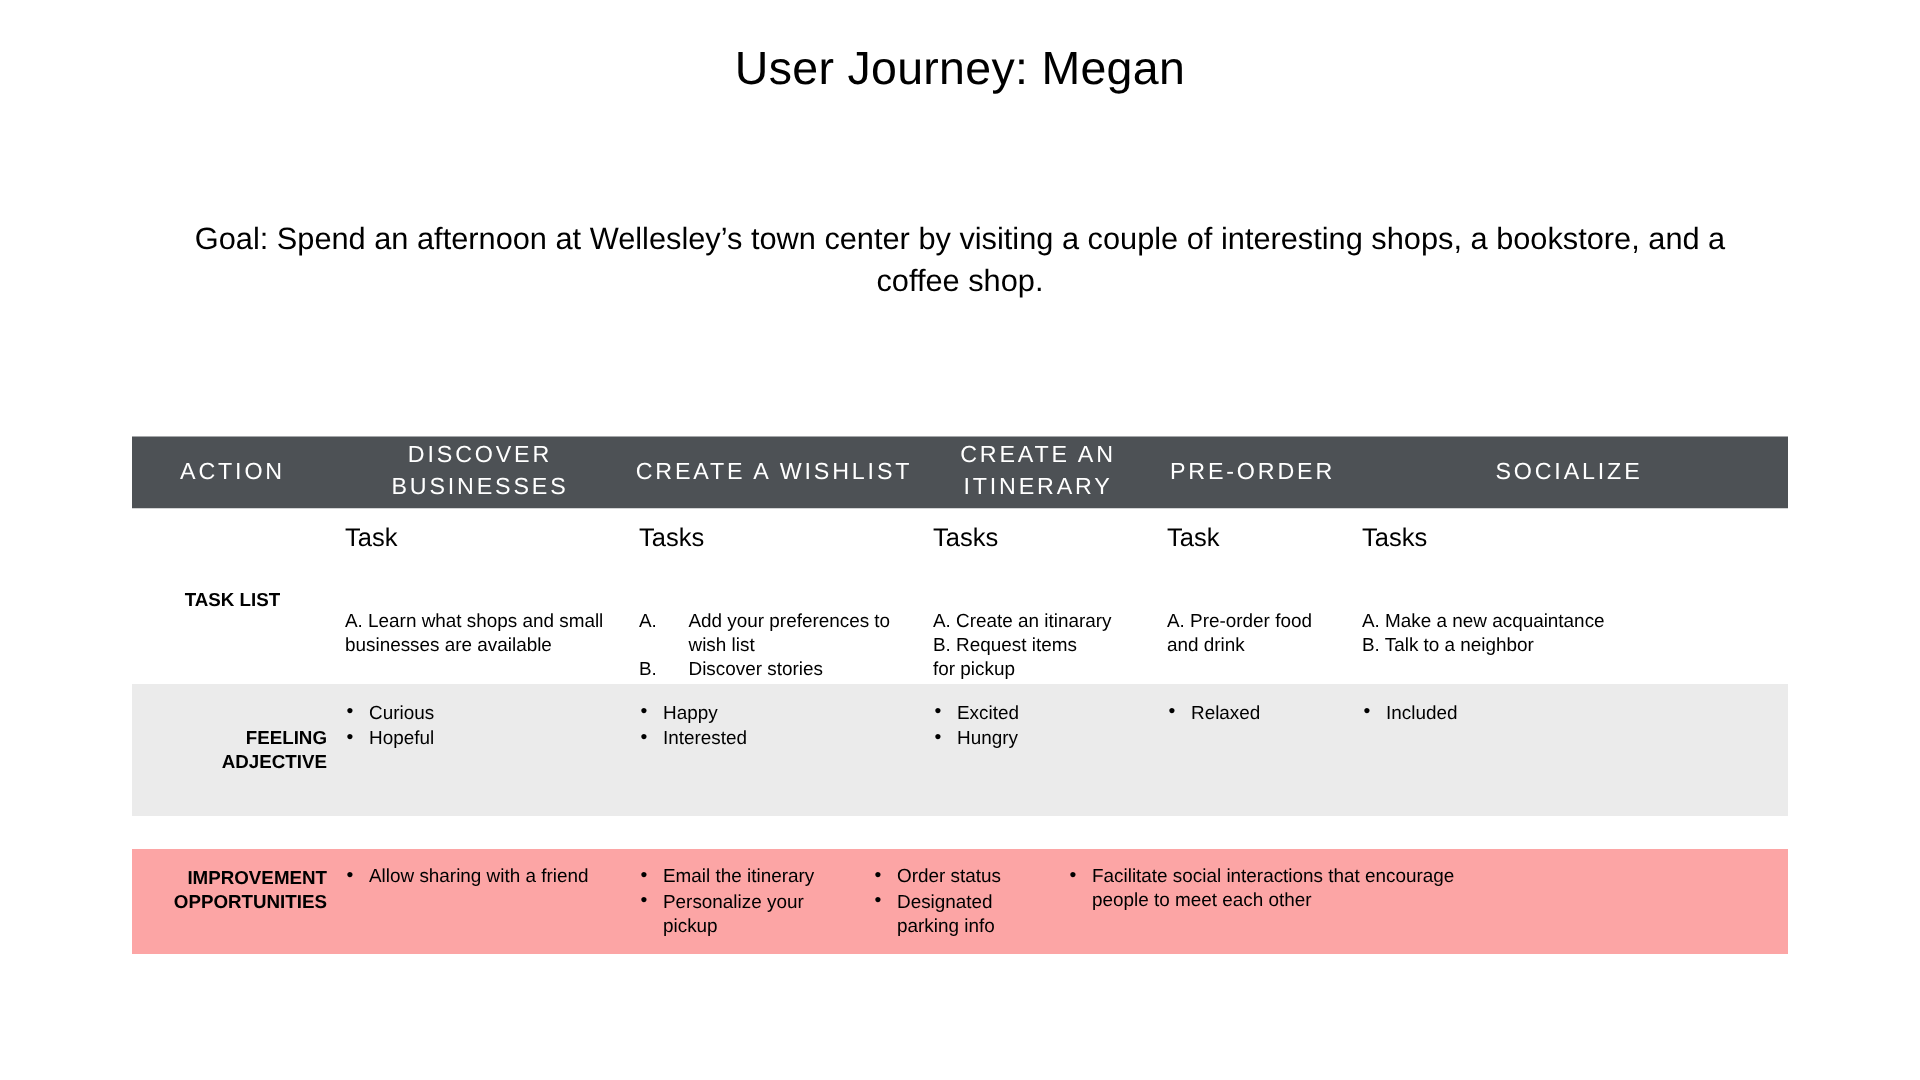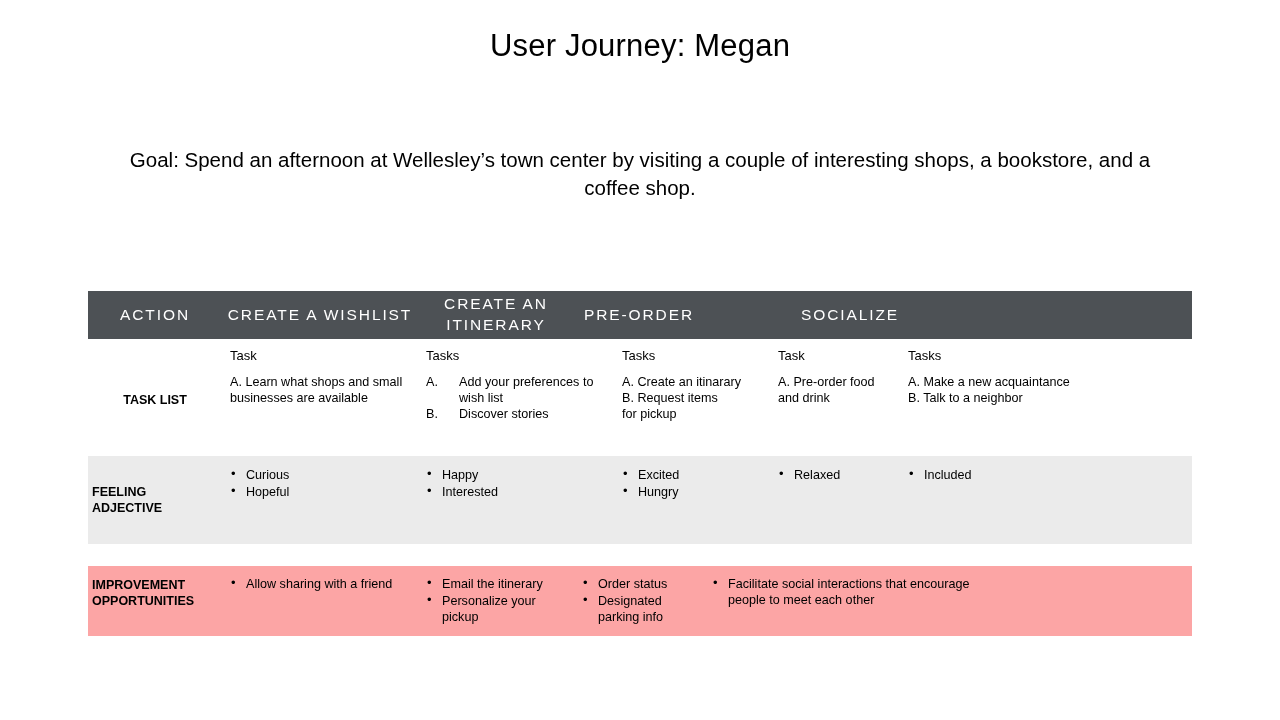--- a/index.html
+++ b/index.html
@@ -92,43 +92,43 @@
     line-height: 1.35;
     font-weight: 400;
     padding: 0 4px;
     box-sizing: border-box;
   }
 
   
   .row-label {
     font-size: 12.5px;
     font-weight: bold;
-    text-align: left;
+    text-align: right;
     line-height: 1.25;
     box-sizing: border-box;
     display: flex;
     align-items: center;
     justify-content: center;
     padding: 0 4px;
   }
   .row-tasklist .row-label { padding-top: 6px; }
   .row-feeling  .row-label { padding-top: 2px; }
   .row-improvement .row-label { align-items: flex-start; padding-top: 12px; }
 
   
   .bcell {
     font-size: 12.6px;
     line-height: 1.28;
     box-sizing: border-box;
     padding: 9px 8px 0 8px;
   }
 
   .cell-kicker {
-    font-size: 13px;
-    margin-bottom: 9px;
+    font-size: 17px;
+    margin-bottom: 36px;
   }
 
   .task-lines div { white-space: normal; }
 
   
   .lettered-hang {
     list-style: none;
     margin: 0;
     padding: 0;
   }
@@ -170,20 +170,21 @@
 <body>
 
 <div class="slide-title">User Journey: Megan</div>
 
 <div class="goal-statement">Goal: Spend an afternoon at Wellesley’s town center by visiting a couple of interesting shops, a bookstore, and a coffee shop.</div>
 
 <div class="journey-table">
 
   <div class="jt-row header-row">
     <div class="hcell col-action">ACTION</div>
+    <div class="hcell col-c1">DISCOVER BUSINESSES</div>
     <div class="hcell col-c2">CREATE A WISHLIST</div>
     <div class="hcell col-c3">CREATE AN ITINERARY</div>
     <div class="hcell col-c4">PRE-ORDER</div>
     <div class="hcell col-c5">SOCIALIZE</div>
   </div>
 
   <div class="jt-row row-tasklist">
     <div class="row-label col-action">TASK LIST</div>
 
     <div class="bcell col-c1">

